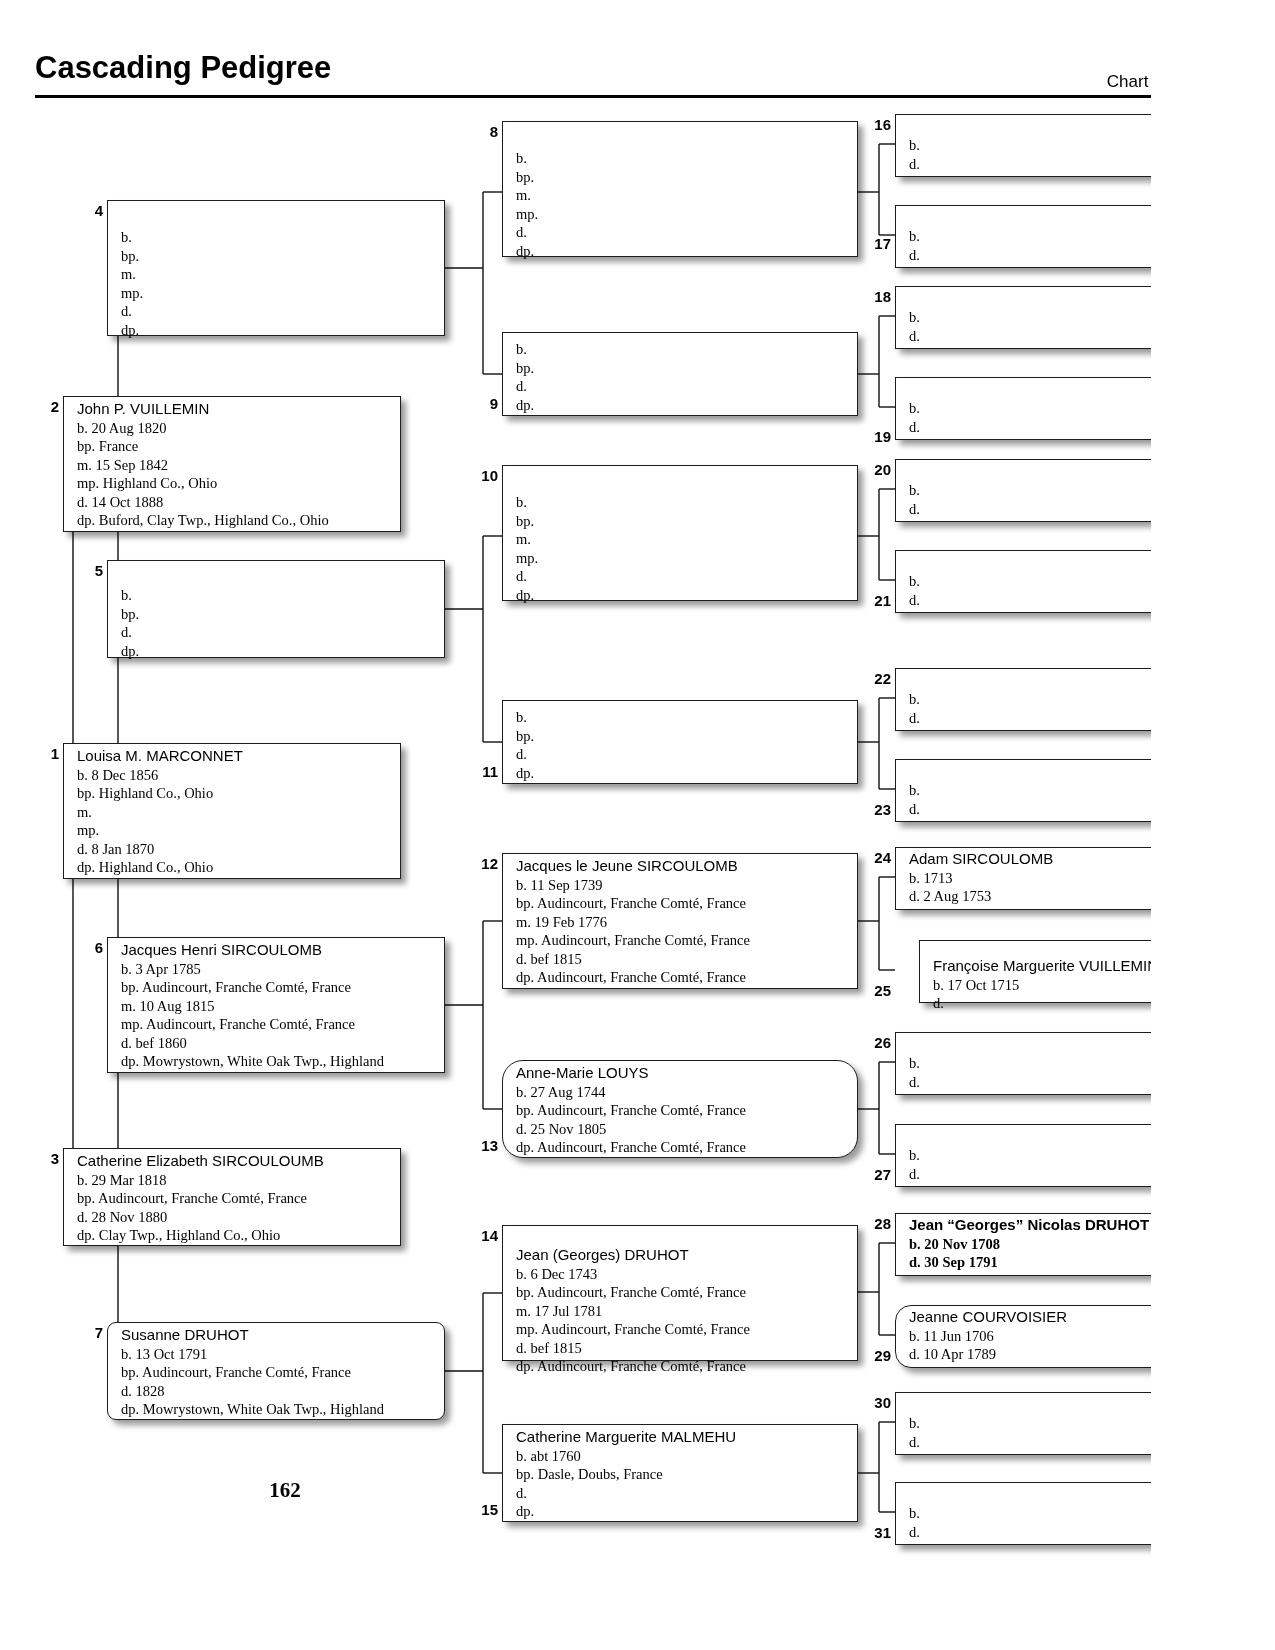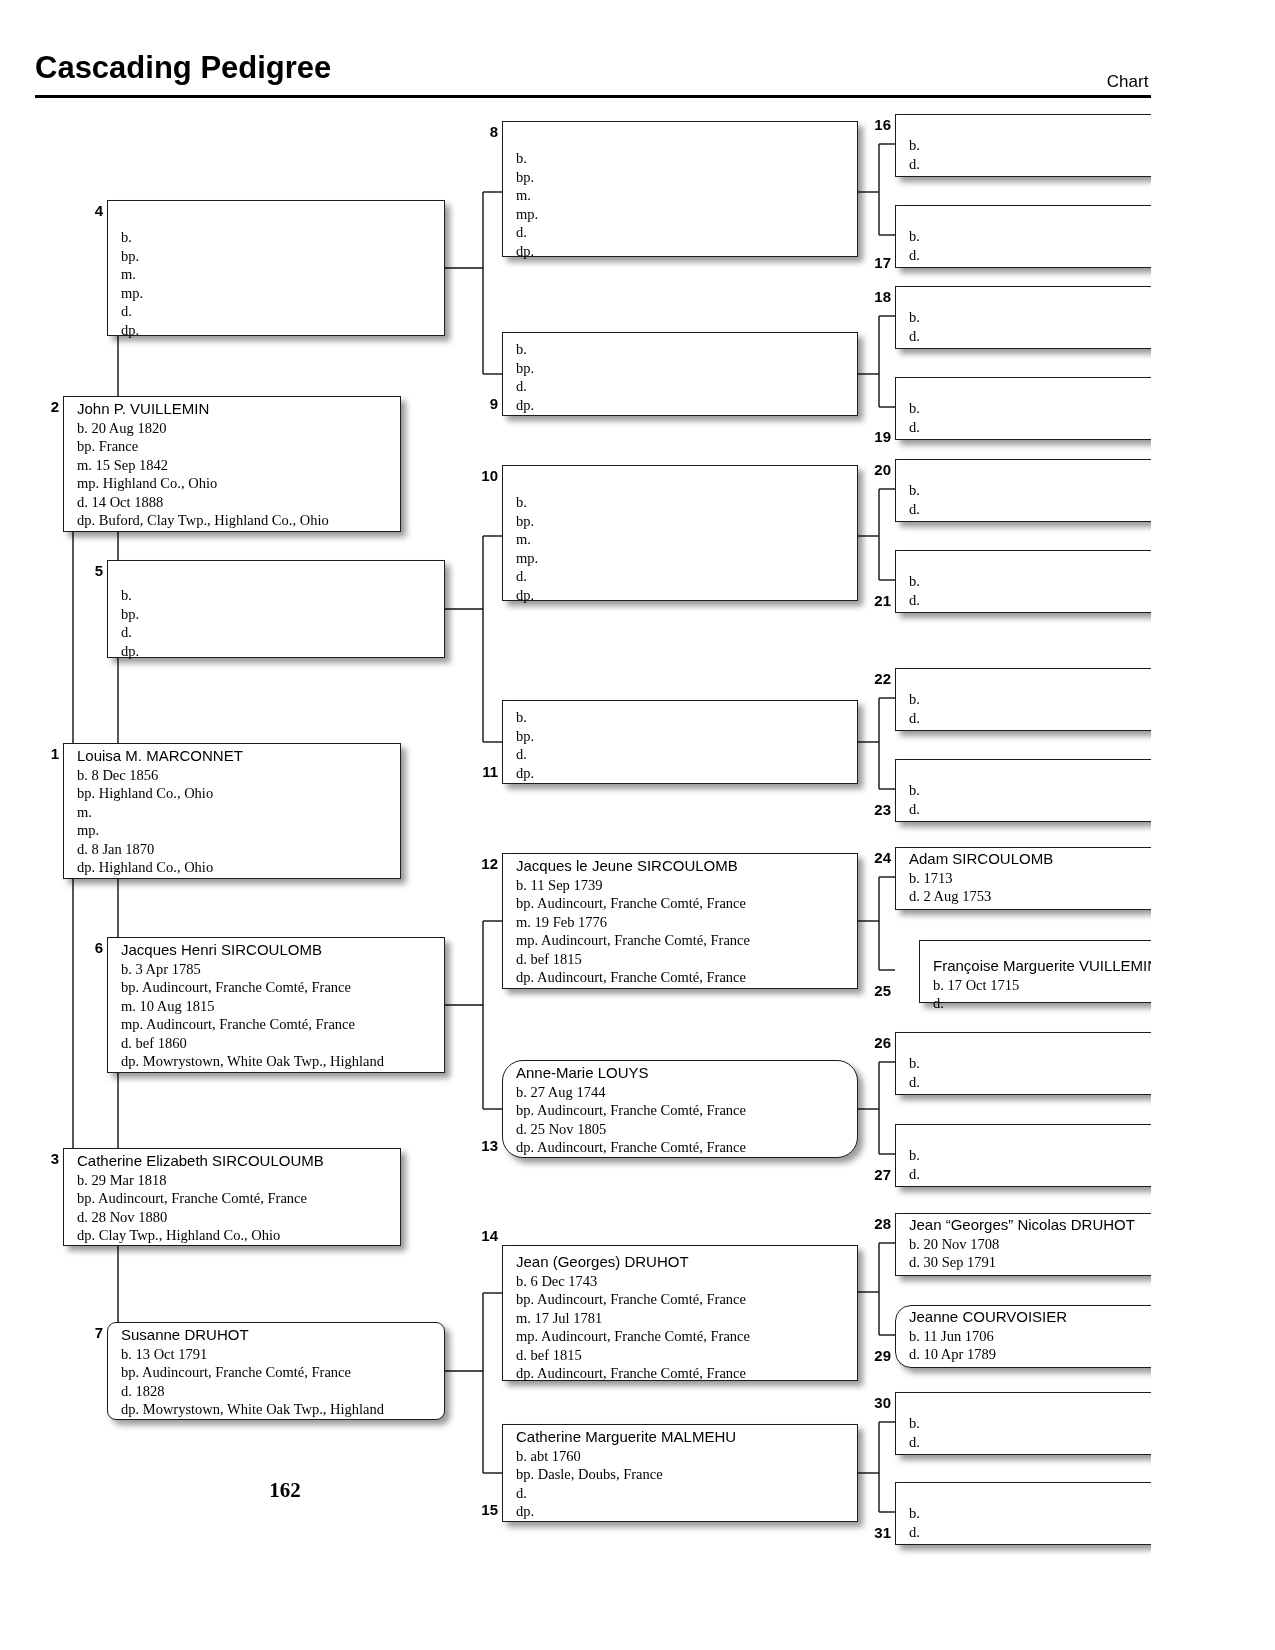--- a/index.html
+++ b/index.html
@@ -188,21 +188,21 @@
       </div>
       <div class="pnum" style="left: 458px; top: 855px;">12</div>
       <div class="pbox" style="left: 502px; top: 1060px; width: 356px; height: 98px; padding-top: 3px; border-radius: 21px;">
         <div class="pname">Anne-Marie LOUYS</div>
         <div class="pfield">b. 27 Aug 1744</div>
         <div class="pfield">bp. Audincourt, Franche Comté, France</div>
         <div class="pfield">d. 25 Nov 1805</div>
         <div class="pfield">dp. Audincourt, Franche Comté, France</div>
       </div>
       <div class="pnum" style="left: 458px; top: 1137px;">13</div>
-      <div class="pbox" style="left: 502px; top: 1225px; width: 356px; height: 136px; padding-top: 7px; margin-top: 20px;">
+      <div class="pbox" style="left: 502px; top: 1225px; width: 356px; height: 136px; padding-top: 20px;">
         <div class="pname">Jean (Georges) DRUHOT</div>
         <div class="pfield">b. 6 Dec 1743</div>
         <div class="pfield">bp. Audincourt, Franche Comté, France</div>
         <div class="pfield">m. 17 Jul 1781</div>
         <div class="pfield">mp. Audincourt, Franche Comté, France</div>
         <div class="pfield">d. bef 1815</div>
         <div class="pfield">dp. Audincourt, Franche Comté, France</div>
       </div>
       <div class="pnum" style="left: 458px; top: 1227px;">14</div>
       <div class="pbox" style="left: 502px; top: 1424px; width: 356px; height: 98px; padding-top: 3px;">
@@ -215,21 +215,21 @@
       <div class="pnum" style="left: 458px; top: 1501px;">15</div>
       <div class="pbox" style="left: 895px; top: 114px; width: 298px; height: 63px; padding-top: 21px;">
         <div class="pfield">b.</div>
         <div class="pfield">d.</div>
       </div>
       <div class="pnum" style="left: 851px; top: 116px;">16</div>
       <div class="pbox" style="left: 895px; top: 205px; width: 298px; height: 63px; padding-top: 21px;">
         <div class="pfield">b.</div>
         <div class="pfield">d.</div>
       </div>
-      <div class="pnum" style="left: 851px; top: 254px;">17</div>
+      <div class="pnum" style="left: 851px; top: 235px;">17</div>
       <div class="pbox" style="left: 895px; top: 286px; width: 298px; height: 63px; padding-top: 21px;">
         <div class="pfield">b.</div>
         <div class="pfield">d.</div>
       </div>
       <div class="pnum" style="left: 851px; top: 288px;">18</div>
       <div class="pbox" style="left: 895px; top: 377px; width: 298px; height: 63px; padding-top: 21px;">
         <div class="pfield">b.</div>
         <div class="pfield">d.</div>
       </div>
       <div class="pnum" style="left: 851px; top: 428px;">19</div>
@@ -268,21 +268,21 @@
       <div class="pbox" style="left: 895px; top: 1032px; width: 298px; height: 63px; padding-top: 21px;">
         <div class="pfield">b.</div>
         <div class="pfield">d.</div>
       </div>
       <div class="pnum" style="left: 851px; top: 1034px;">26</div>
       <div class="pbox" style="left: 895px; top: 1124px; width: 298px; height: 63px; padding-top: 21px;">
         <div class="pfield">b.</div>
         <div class="pfield">d.</div>
       </div>
       <div class="pnum" style="left: 851px; top: 1166px;">27</div>
-      <div class="pbox" style="left: 895px; top: 1213px; width: 298px; height: 63px; padding-top: 2px;">
+      <div class="pbox" style="left: 895px; top: 1213px; width: 298px; height: 63px; padding-top: 2px; font-weight: bold;">
         <div class="pname">Jean “Georges” Nicolas DRUHOT</div>
         <div class="pfield">b. 20 Nov 1708</div>
         <div class="pfield">d. 30 Sep 1791</div>
       </div>
       <div class="pnum" style="left: 851px; top: 1215px;">28</div>
       <div class="pbox" style="left: 895px; top: 1305px; width: 298px; height: 63px; padding-top: 2px; border-radius: 16px;">
         <div class="pname">Jeanne COURVOISIER</div>
         <div class="pfield">b. 11 Jun 1706</div>
         <div class="pfield">d. 10 Apr 1789</div>
       </div>

